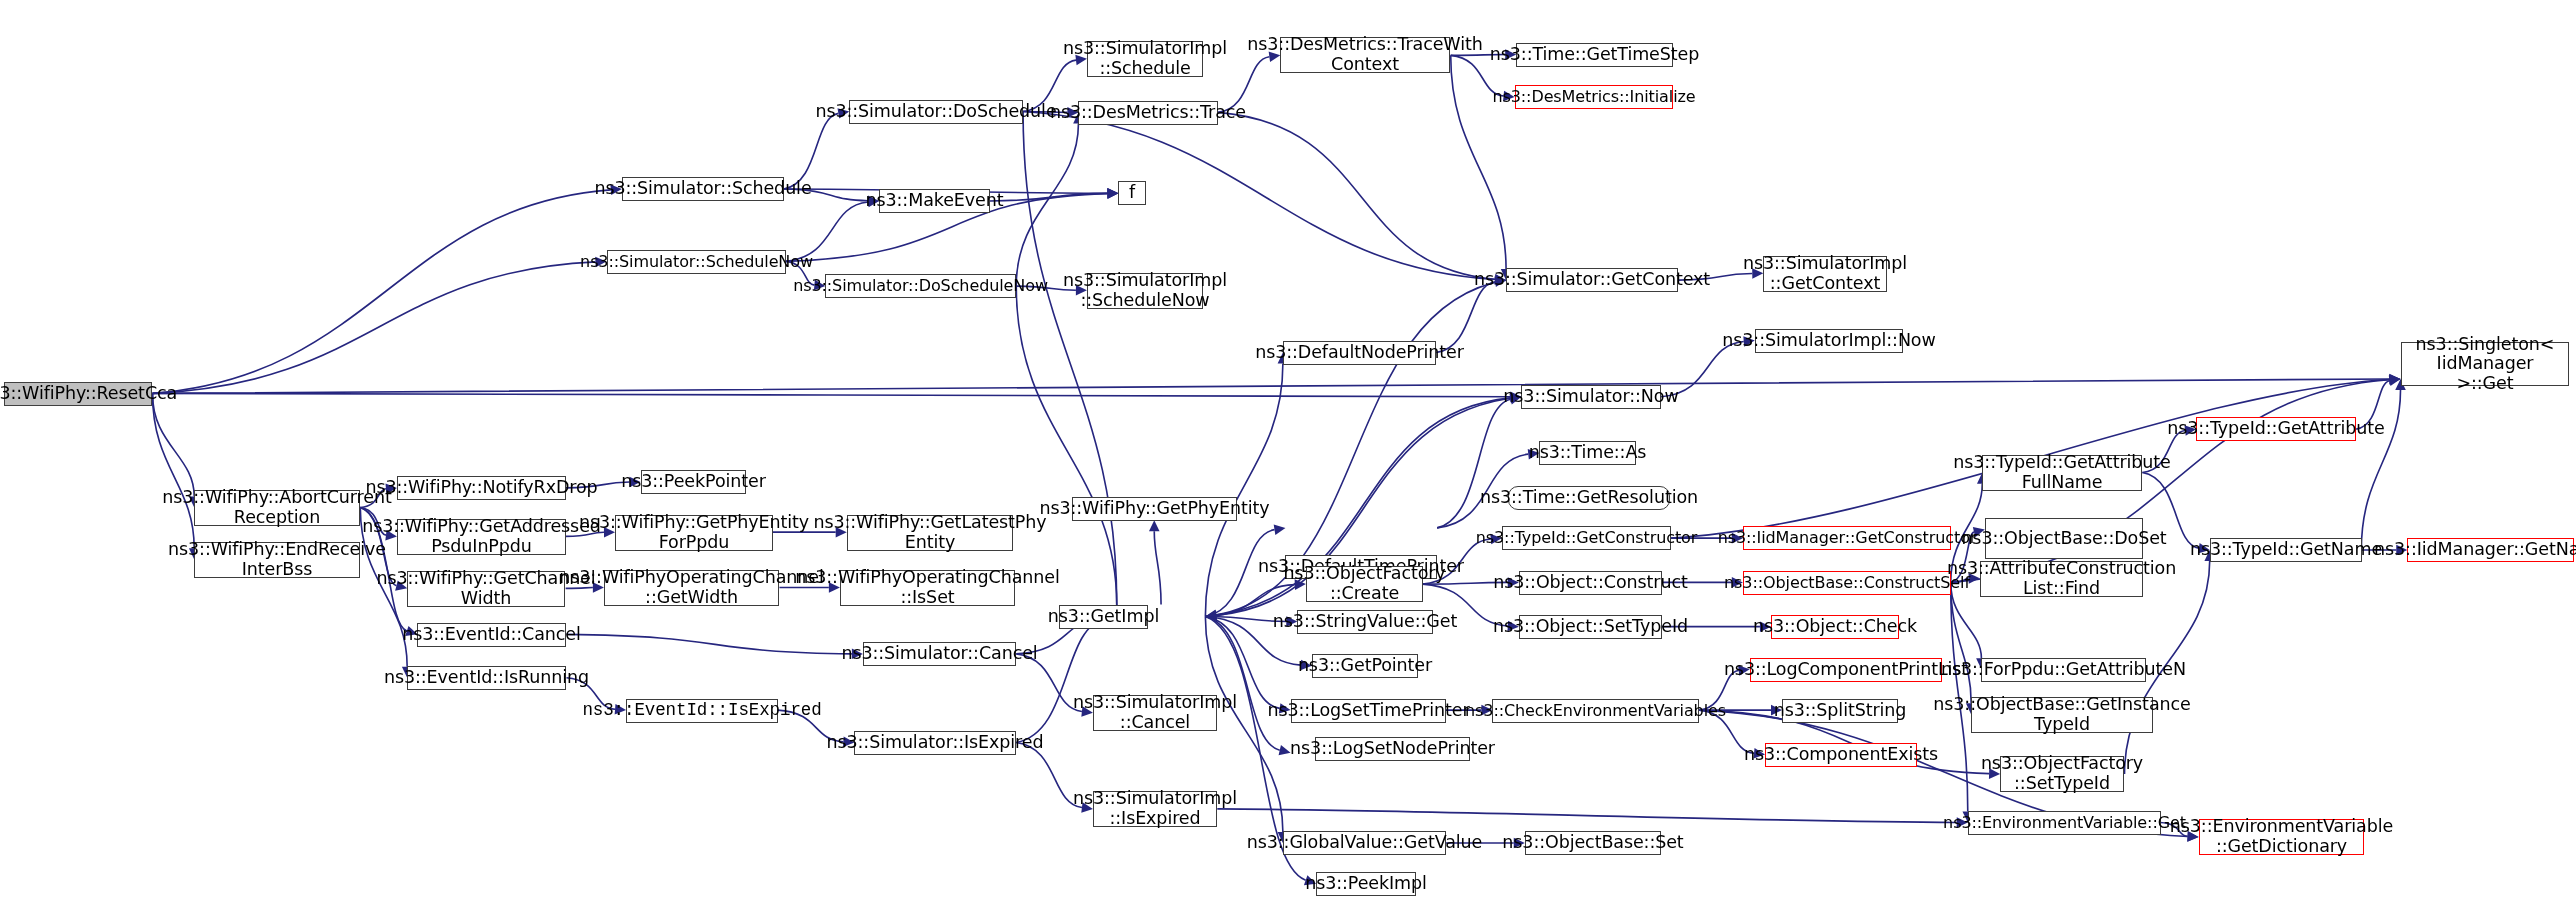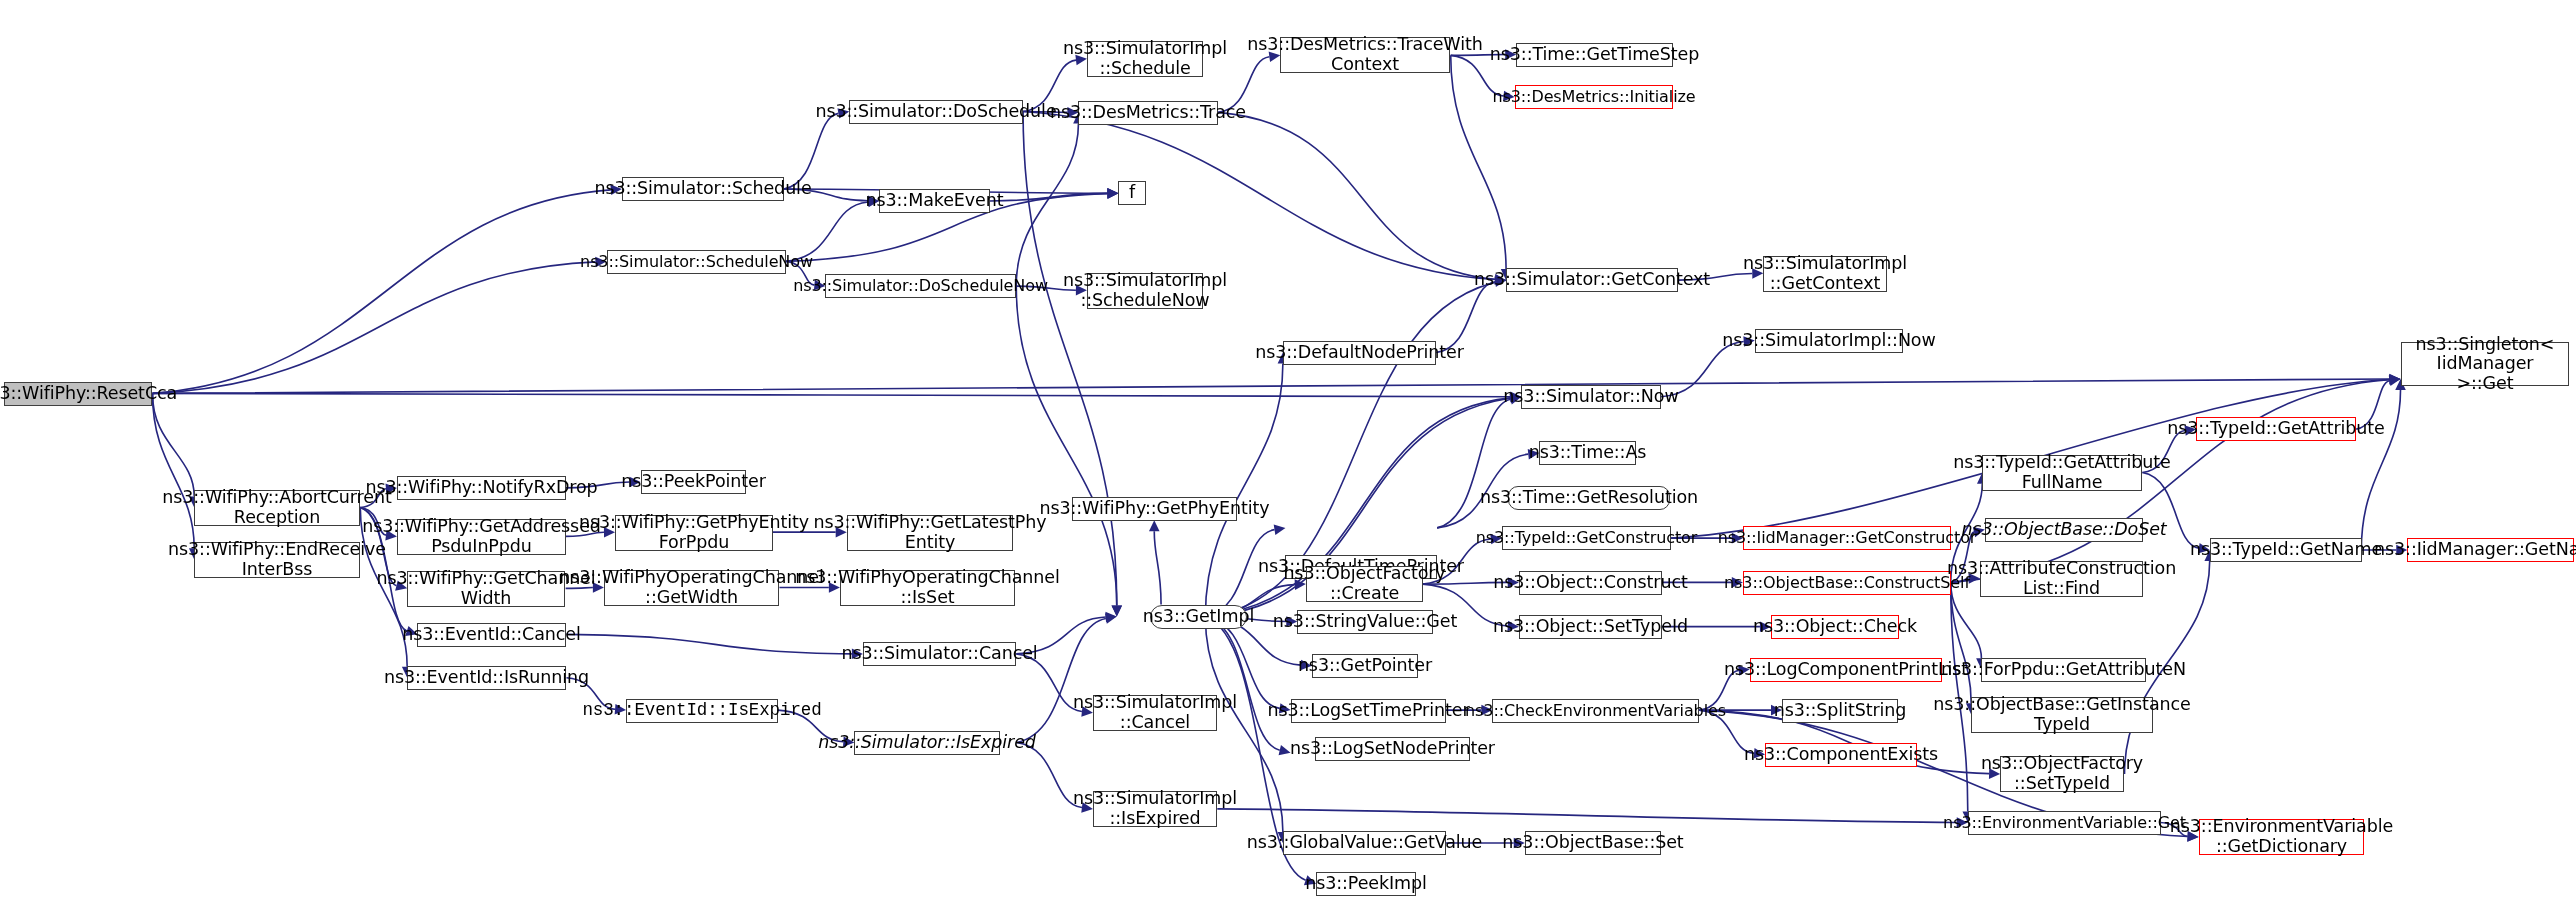--- a/index.html
+++ b/index.html
@@ -215,21 +215,21 @@
       <div class="node" style="left: 641px; top: 470px; width: 105px; height: 24px;">ns3::PeekPointer</div>
       <div class="node" style="left: 615px; top: 515px; width: 158px; height: 36px;">ns3::WifiPhy::GetPhyEntity
 ForPpdu</div>
       <div class="node" style="left: 604px; top: 570px; width: 175px; height: 36px;">ns3::WifiPhyOperatingChannel
 ::GetWidth</div>
       <div class="node" style="left: 847px; top: 515px; width: 166px; height: 36px;">ns3::WifiPhy::GetLatestPhy
 Entity</div>
       <div class="node" style="left: 840px; top: 570px; width: 175px; height: 36px;">ns3::WifiPhyOperatingChannel
 ::IsSet</div>
       <div class="node" style="left: 863px; top: 642px; width: 153px; height: 24px;">ns3::Simulator::Cancel</div>
-      <div class="node" style="left: 854px; top: 731px; width: 146px; height: 24px; font-style: italic;">ns3::Simulator::IsExpired</div>
+      <div class="node" style="left: 854px; top: 731px; width: 162px; height: 24px;">ns3::Simulator::IsExpired</div>
       <div class="node" style="left: 622px; top: 177px; width: 162px; height: 24px;">ns3::Simulator::Schedule</div>
       <div class="node" style="left: 607px; top: 250px; width: 179px; height: 24px; font-size: 16px;">ns3::Simulator::ScheduleNow</div>
       <div class="node" style="left: 879px; top: 189px; width: 111px; height: 24px;">ns3::MakeEvent</div>
       <div class="node" style="left: 849px; top: 100px; width: 174px; height: 24px;">ns3::Simulator::DoSchedule</div>
       <div class="node" style="left: 825px; top: 274px; width: 191px; height: 24px; font-size: 16px;">ns3::Simulator::DoScheduleNow</div>
       <div class="node" style="left: 1087px; top: 41px; width: 116px; height: 36px;">ns3::SimulatorImpl
 ::Schedule</div>
       <div class="node" style="left: 1078px; top: 101px; width: 140px; height: 24px;">ns3::DesMetrics::Trace</div>
       <div class="node" style="left: 1118px; top: 181px; width: 28px; height: 24px;">f</div>
       <div class="node" style="left: 1087px; top: 273px; width: 116px; height: 36px;">ns3::SimulatorImpl
@@ -249,41 +249,41 @@
       <div class="node" style="left: 1072px; top: 497px; width: 165px; height: 24px;">ns3::WifiPhy::GetPhyEntity</div>
       <div class="node" style="left: 1539px; top: 441px; width: 97px; height: 24px;">ns3::Time::As</div>
       <div class="node" style="left: 1508px; top: 486px; width: 162px; height: 24px; border-radius: 10px;">ns3::Time::GetResolution</div>
       <div class="node" style="left: 1285px; top: 516px; width: 152px; height: 24px; margin-top: 39px;">ns3::DefaultTimePrinter</div>
       <div class="node" style="left: 1502px; top: 526px; width: 169px; height: 24px; font-size: 16px;">ns3::TypeId::GetConstructor</div>
       <div class="node warn" style="left: 1743px; top: 526px; width: 208px; height: 24px; font-size: 16px;">ns3::IidManager::GetConstructor</div>
       <div class="node" style="left: 1306px; top: 566px; width: 117px; height: 36px;">ns3::ObjectFactory
 ::Create</div>
       <div class="node" style="left: 1519px; top: 571px; width: 143px; height: 24px;">ns3::Object::Construct</div>
       <div class="node warn" style="left: 1743px; top: 571px; width: 208px; height: 24px; font-size: 16px;">ns3::ObjectBase::ConstructSelf</div>
-      <div class="node" style="left: 1150px; top: 605px; width: 97px; height: 24px; border-radius: 12px;">ns3::GetImpl</div>
+      <div class="node" style="left: 1059px; top: 605px; width: 89px; height: 24px;">ns3::GetImpl</div>
       <div class="node" style="left: 1297px; top: 610px; width: 136px; height: 24px;">ns3::StringValue::Get</div>
       <div class="node" style="left: 1519px; top: 615px; width: 143px; height: 24px;">ns3::Object::SetTypeId</div>
       <div class="node warn" style="left: 1771px; top: 615px; width: 128px; height: 24px;">ns3::Object::Check</div>
       <div class="node" style="left: 1312px; top: 654px; width: 106px; height: 24px;">ns3::GetPointer</div>
       <div class="node warn" style="left: 1750px; top: 658px; width: 192px; height: 24px;">ns3::LogComponentPrintList</div>
       <div class="node" style="left: 1291px; top: 699px; width: 155px; height: 24px;">ns3::LogSetTimePrinter</div>
       <div class="node" style="left: 1492px; top: 699px; width: 207px; height: 24px; font-size: 16px;">ns3::CheckEnvironmentVariables</div>
       <div class="node" style="left: 1782px; top: 699px; width: 116px; height: 24px;">ns3::SplitString</div>
       <div class="node" style="left: 1291px; top: 737px; width: 155px; height: 24px; margin-left: 24px;">ns3::LogSetNodePrinter</div>
       <div class="node warn" style="left: 1765px; top: 743px; width: 152px; height: 24px;">ns3::ComponentExists</div>
       <div class="node" style="left: 1283px; top: 831px; width: 163px; height: 24px;">ns3::GlobalValue::GetValue</div>
       <div class="node" style="left: 1525px; top: 831px; width: 136px; height: 24px;">ns3::ObjectBase::Set</div>
       <div class="node" style="left: 1316px; top: 872px; width: 100px; height: 24px;">ns3::PeekImpl</div>
       <div class="node" style="left: 1093px; top: 695px; width: 124px; height: 36px;">ns3::SimulatorImpl
 ::Cancel</div>
       <div class="node" style="left: 1093px; top: 791px; width: 124px; height: 36px;">ns3::SimulatorImpl
 ::IsExpired</div>
       <div class="node" style="left: 1982px; top: 455px; width: 160px; height: 36px;">ns3::TypeId::GetAttribute
 FullName</div>
-      <div class="node" style="left: 1985px; top: 518px; width: 158px; height: 24px; font-style: italic;">ns3::ObjectBase::DoSet</div>
+      <div class="node" style="left: 1985px; top: 518px; width: 158px; height: 41px;">ns3::ObjectBase::DoSet</div>
       <div class="node" style="left: 1980px; top: 561px; width: 163px; height: 36px;">ns3::AttributeConstruction
 List::Find</div>
       <div class="node" style="left: 2210px; top: 538px; width: 152px; height: 24px;">ns3::TypeId::GetName</div>
       <div class="node warn" style="left: 2407px; top: 538px; width: 167px; height: 24px;">ns3::IidManager::GetName</div>
       <div class="node warn" style="left: 2196px; top: 417px; width: 160px; height: 24px;">ns3::TypeId::GetAttribute</div>
       <div class="node" style="left: 1981px; top: 658px; width: 165px; height: 24px;">ns3::ForPpdu::GetAttributeN</div>
       <div class="node" style="left: 1971px; top: 697px; width: 182px; height: 36px;">ns3::ObjectBase::GetInstance
 TypeId</div>
       <div class="node" style="left: 2000px; top: 756px; width: 124px; height: 36px;">ns3::ObjectFactory
 ::SetTypeId</div>

